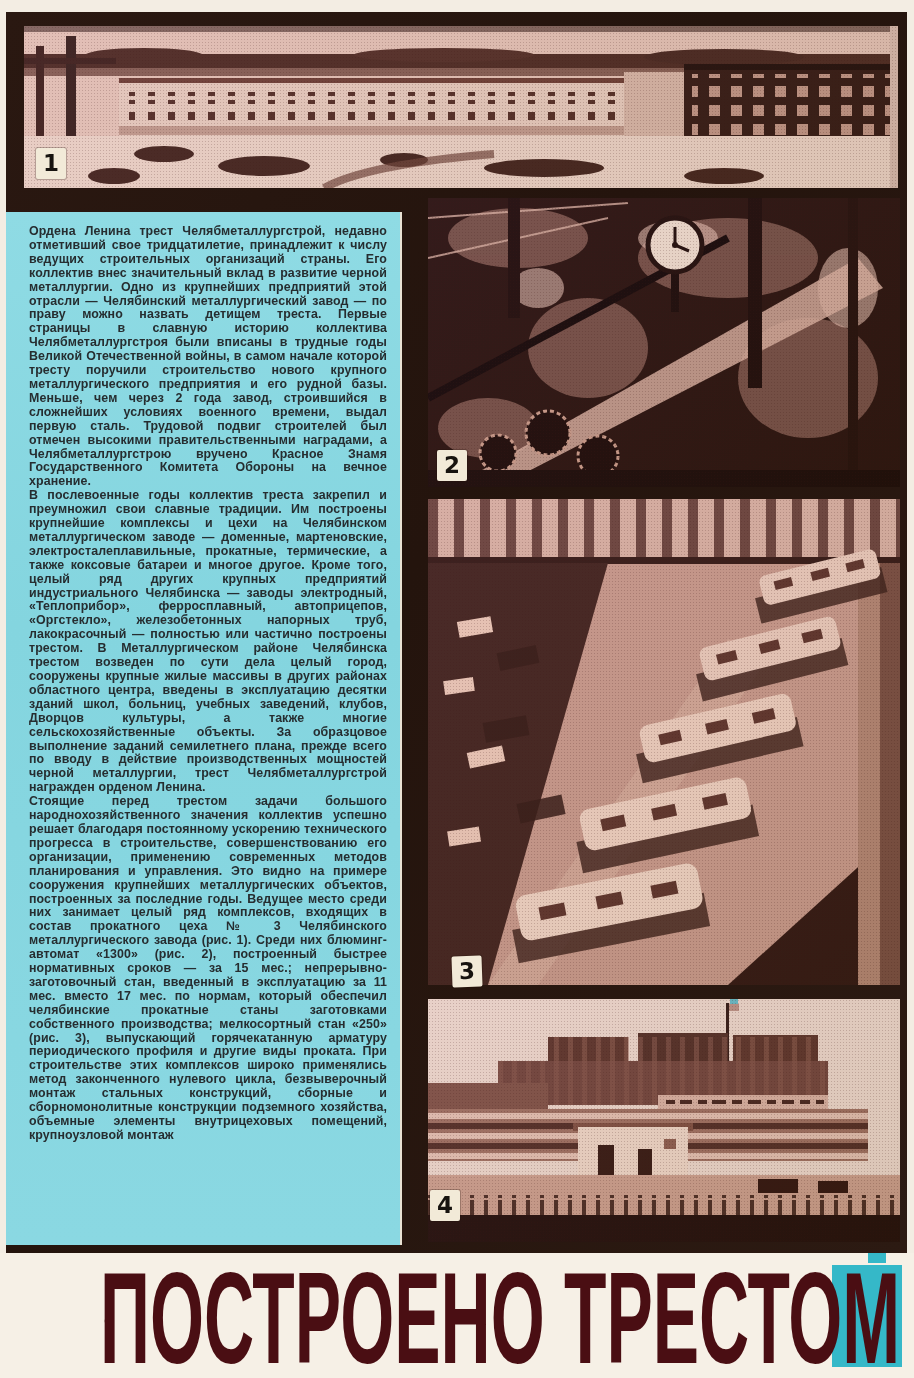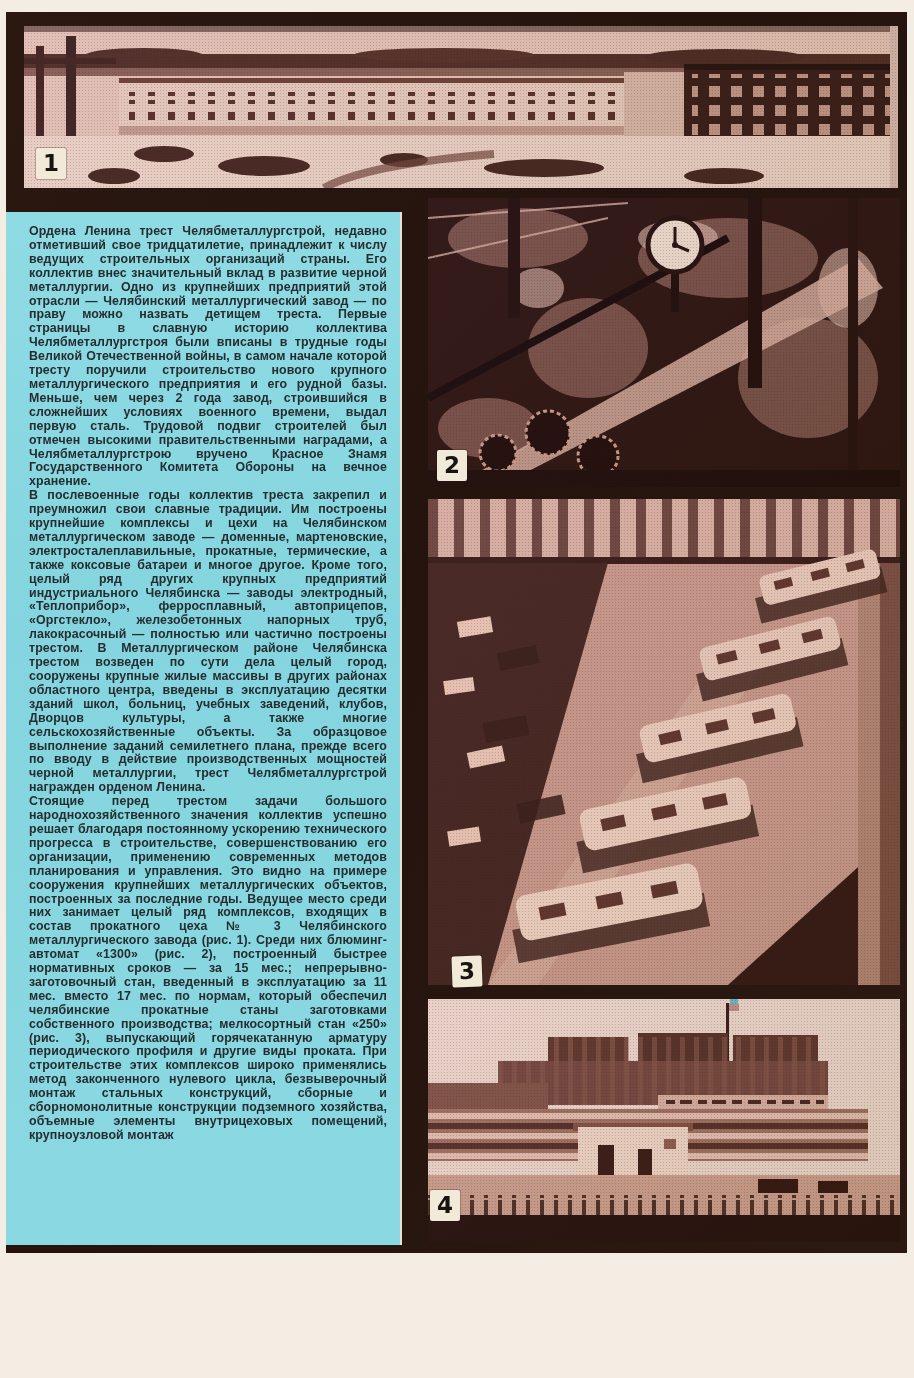--- a/index.html
+++ b/index.html
@@ -304,14 +304,22 @@
           <rect width="5" height="44" fill="#8f6250"></rect>
         </pattern>
         <pattern id="p4fence" width="14" height="20" patternUnits="userSpaceOnUse">
           <rect width="4" height="18" y="1" fill="#30190f"></rect>
         </pattern>
       </defs>
     </svg>
   </div>
   <div class="num-label label4">4</div>
 
+  <div class="footer-band">
+    <div class="gray-dot"></div>
+    <div class="teal-tick"></div>
+    <svg class="title-svg" viewBox="0 0 812 122">
+      <rect x="736" y="10" width="70" height="102" fill="#35b8c8"></rect>
+      <text x="4" y="108" textLength="800" lengthAdjust="spacingAndGlyphs" font-family="Liberation Sans, DejaVu Sans, sans-serif" font-weight="700" font-size="130" fill="#4a0e13">ПОСТРОЕНО ТРЕСТОМ</text>
+    </svg>
+  </div>
 
 </div>
 
 </body></html>

